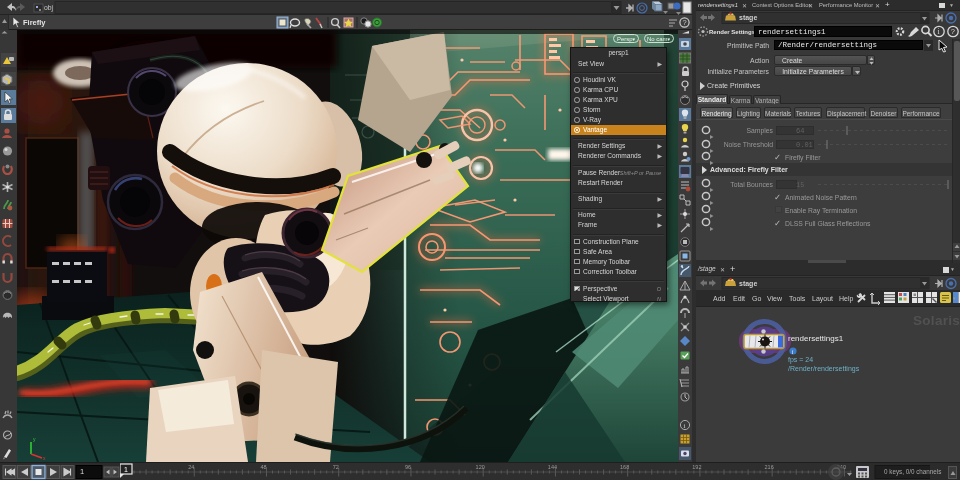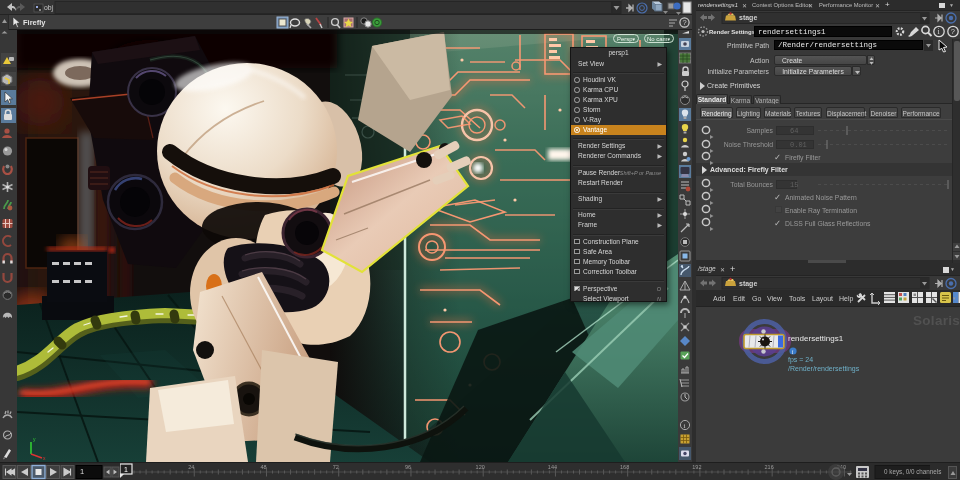--- a/index.html
+++ b/index.html
@@ -698,21 +698,21 @@
 
   <div class="abs" style="left:692px;top:0;width:4px;height:480px;background:#2d2d2d;"></div>
 
   <div class="abs" id="rpanel" style="left:696px;top:0;width:264px;height:263px;background:#383838;">
     <style>
       .ptab{position:absolute;top:0;height:10px;line-height:10px;font-size:5.8px;color:#bdbdbd;}
       .fld{position:absolute;background:#0a0a0a;border:1px solid #000;color:#e6e6e6;font-family:"Liberation Mono",monospace;font-size:7.5px;line-height:9px;padding-left:3px;white-space:nowrap;overflow:hidden;}
       .btn{position:absolute;background:linear-gradient(#545454,#464646);border:1px solid #2b2b2b;border-radius:2px;color:#dcdcdc;font-size:6.8px;}
       .lab{position:absolute;font-size:6.8px;color:#c6c6c6;text-align:right;}
       .dlab{position:absolute;font-size:6.8px;color:#979797;text-align:right;}
-      .dfld{position:absolute;background:#343434;border:1px solid #2e2e2e;color:#606060;font-family:"Liberation Mono",monospace;font-size:7px;line-height:8px;padding-left:13px;}
+      .dfld{position:absolute;background:#343434;border:1px solid #2e2e2e;color:#606060;font-family:"Liberation Mono",monospace;font-size:7px;line-height:8px;padding-left:19px;}
       .chkk{position:absolute;left:80px;font-size:8.5px;color:#b8b8b8;}
       .dtext{position:absolute;font-size:6.8px;color:#9a9a9a;}
     </style>
 
     <div class="abs" style="left:0;top:0;width:264px;height:10.5px;background:#2c2c2c;border-bottom:1px solid #242424;">
       <span class="ptab" style="left:2px;font-style:italic;color:#d8d8d8;">rendersettings1</span>
       <span class="ptab" style="left:46px;top:0.5px;font-size:6px;">✕</span>
       <span class="ptab" style="left:56px;">Context Options Editor</span>
       <span class="ptab" style="left:112px;top:0.5px;font-size:6px;">✕</span>
       <span class="ptab" style="left:123px;">Performance Monitor</span>

